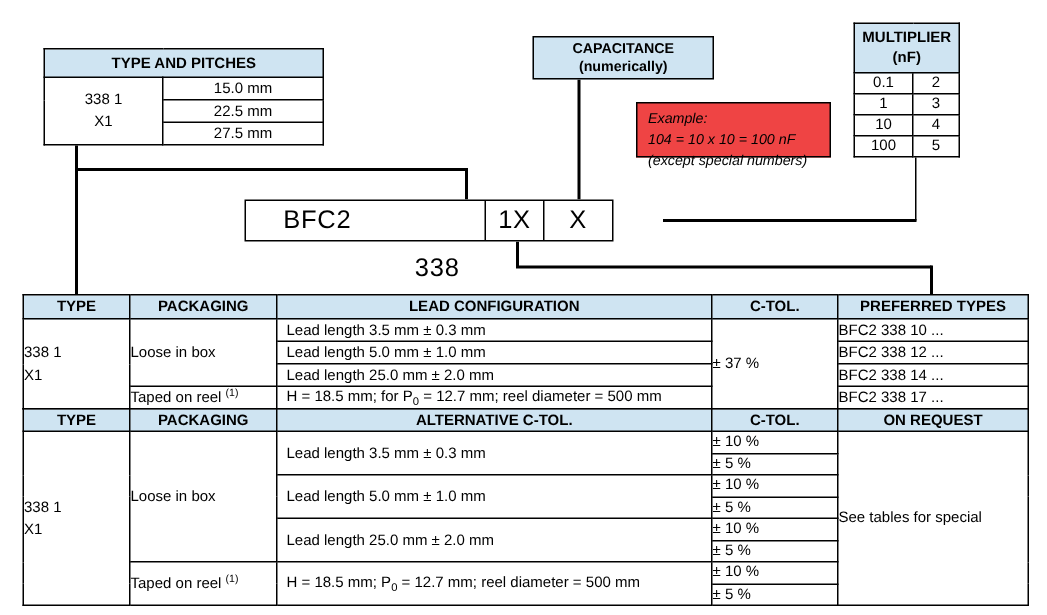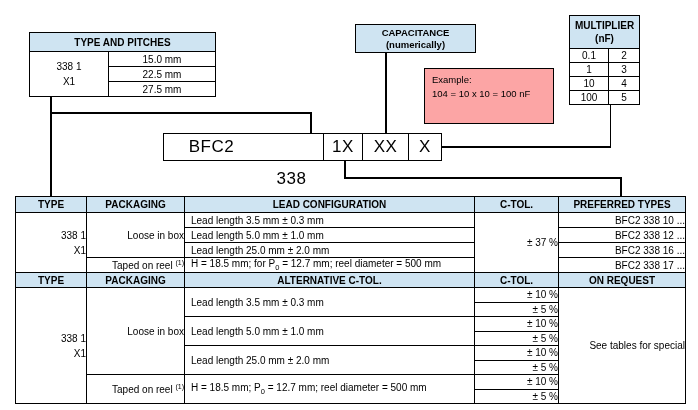--- a/index.html
+++ b/index.html
@@ -23,39 +23,39 @@
   .stack div{line-height:1.1;}
   .stack .gap{margin-top:4px;}
   
   .capbox{
     position:absolute;left:355px;top:24px;width:121px;height:29px;background:var(--hdr);
     border:1.5px solid #000;display:flex;flex-direction:column;justify-content:center;align-items:center;
     font-size:9.5px;font-weight:bold;line-height:1.25;
   }
   
   .exbox{
-    position:absolute;left:424px;top:68px;width:130px;height:56px;background:#fca5a5;
-    border:1.5px solid #000;padding:4px 7px;font-size:9.5px;line-height:1.45;
+    position:absolute;left:424px;top:68px;width:130px;height:37px;background:#ef4444;
+    border:1.5px solid #000;padding:4px 7px;font-size:9.5px;line-height:1.45;font-style:italic;
   }
   
   .mult{position:absolute;left:569px;top:15px;width:70px;border:1.5px solid #000;}
   .mult th{background:var(--hdr);height:33px;font-size:10px;font-weight:bold;border:1.5px solid #000;text-align:center;line-height:1.3;}
   .mult td{border:1px solid #000;height:14px;font-size:10px;text-align:center;}
   .mult col.c1{width:39px;}  .mult col.c2{width:31px;}
   
   .pn{position:absolute;left:163px;top:133px;height:28px;display:flex;border:1.5px solid #000;background:#fff;}
   .pn-cell{display:flex;align-items:center;justify-content:center;font-size:17px;border-left:1px solid #000;letter-spacing:.5px;}
   .pn-cell:first-child{border-left:none;}
   .pn-cell:nth-child(1){width:95px;} .pn-cell:nth-child(2){width:64px;margin-top:45px;}
   .pn-cell:nth-child(3){width:39px;} .pn-cell:nth-child(4){width:46px;}
   .pn-cell:nth-child(5){width:33px;}
   
   .bigtable{position:absolute;left:15px;width:670px;border:1.5px solid #000;}
   .bigtable th{background:var(--hdr);font-size:10px;font-weight:bold;border:1px solid #000;text-align:center;margin-top:18px;}
-  .bigtable td{border:1px solid #000;font-size:10px;text-align:right;vertical-align:middle;}
+  .bigtable td{border:1px solid #000;font-size:10px;text-align:left;vertical-align:middle;}
   .bigtable td.ll{text-align:left;padding-left:6px;}
   .t1{top:196px;}
   .t1 th{height:16px;}
   .t1 tr.r td{height:15px;}
   .t2{top:272px;}
   .t2 th{height:15px;}
   .t2 tr.r td{height:14.5px;}
   col.c-type{width:71px;} col.c-pack{width:98px;} col.c-lead{width:290px;}
   col.c-ctol{width:84px;} col.c-pref{width:127px;}
   sup{font-size:7px;vertical-align:super;}
@@ -104,20 +104,21 @@
     </table>
 
   <div class="capbox">
     <div>CAPACITANCE</div>
     <div>(numerically)</div>
   </div>
 
   <div class="exbox">
     <div>Example:</div>
     <div>104 = 10 x 10 = 100 nF</div>
+    <div>(except special numbers)</div>
   </div>
 
   <table class="mult">
     <colgroup>
         <col class="c1">
         <col class="c2">
       </colgroup>
     <tbody>
         <tr>
           <th colspan="2">
@@ -141,21 +142,20 @@
           <td>100</td>
           <td>5</td>
         </tr>
   </tbody>
     </table>
 
   <div class="pn">
     <div class="pn-cell">BFC2</div>
     <div class="pn-cell">338</div>
     <div class="pn-cell">1X</div>
-    <div class="pn-cell">XX</div>
     <div class="pn-cell">X</div>
   </div>
 
   <table class="bigtable t1">
     <colgroup>
         <col class="c-type">
         <col class="c-pack">
         <col class="c-lead">
         <col class="c-ctol">
         <col class="c-pref">
@@ -179,21 +179,21 @@
       <td class="ll">Lead length 3.5 mm ± 0.3 mm</td>
       <td rowspan="4">± 37 %</td>
       <td>BFC2 338 10 ...</td>
     </tr>
     <tr class="r">
       <td class="ll">Lead length 5.0 mm ± 1.0 mm</td>
       <td>BFC2 338 12 ...</td>
     </tr>
     <tr class="r">
       <td class="ll">Lead length 25.0 mm ± 2.0 mm</td>
-      <td>BFC2 338 16 ...</td>
+      <td>BFC2 338 14 ...</td>
     </tr>
     <tr class="r">
       <td><span>Taped on reel</span> <sup>(1)</sup></td>
       <td class="ll"><span>H = 18.5 mm; for P</span><sub>0</sub><span> = 12.7 mm; reel diameter = 500 mm</span></td>
       <td>BFC2 338 17 ...</td>
     </tr>
   </tbody>
     </table>
 
   <table class="bigtable t2">

